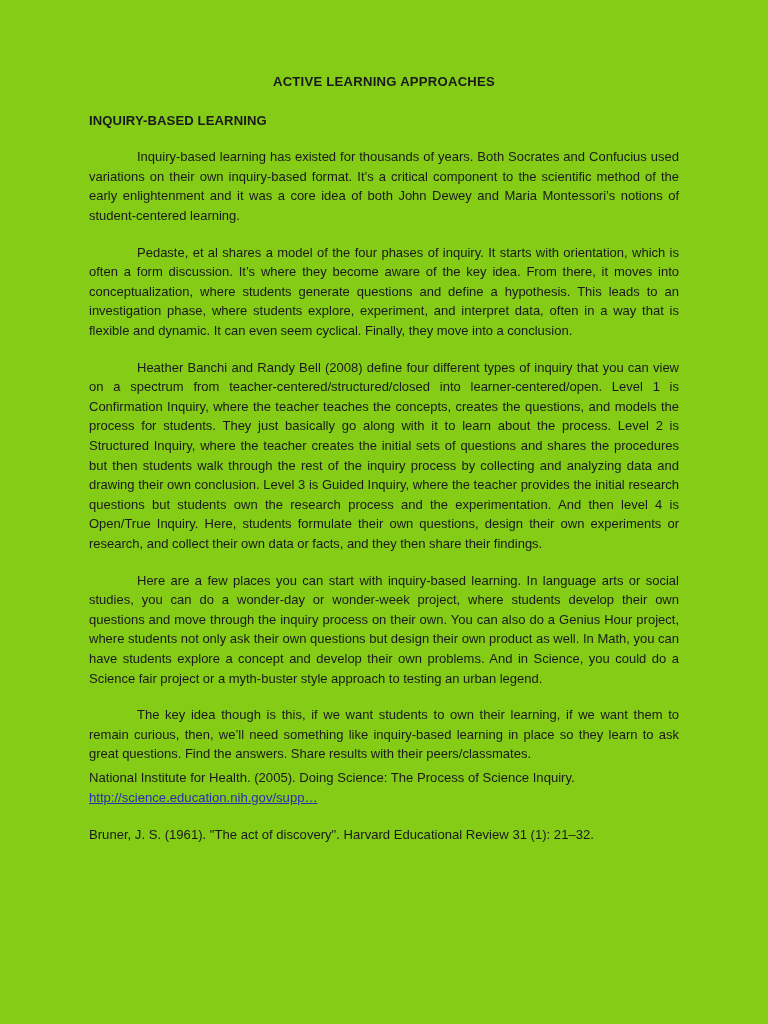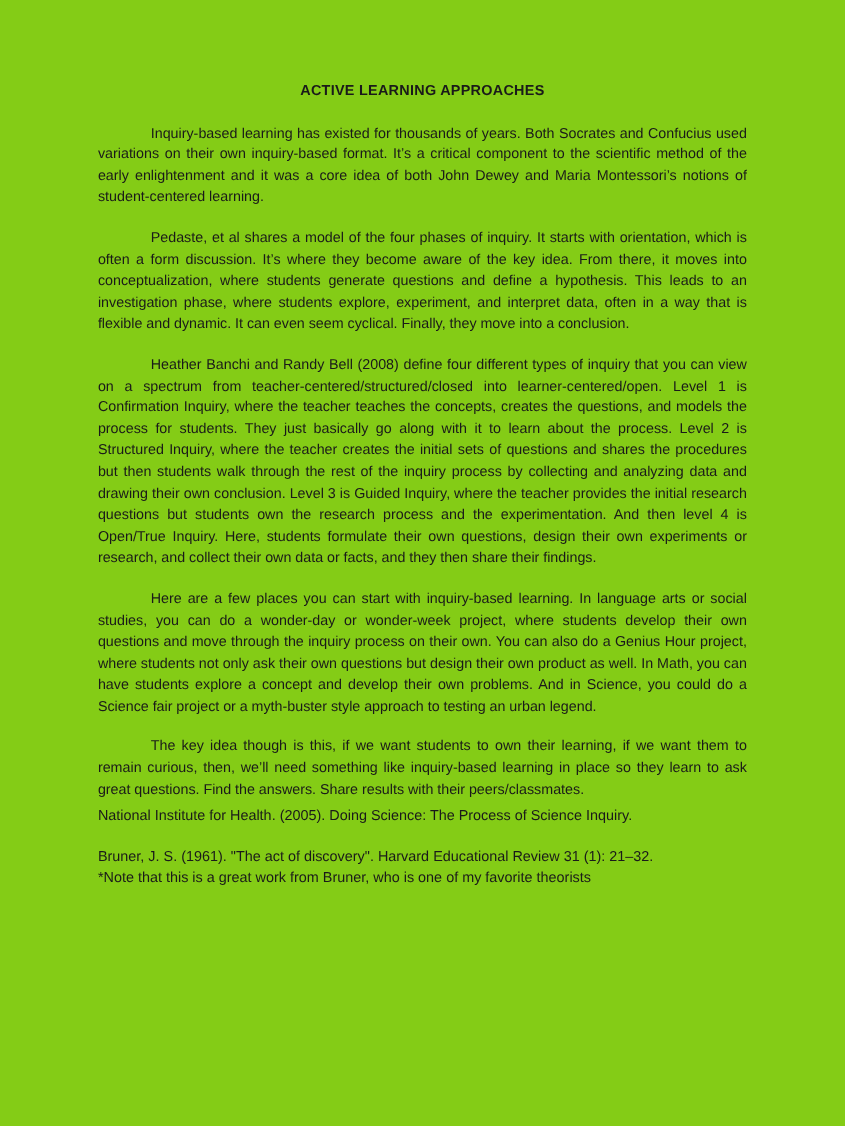--- a/index.html
+++ b/index.html
@@ -87,33 +87,34 @@
   }
 </style>
 </head>
 <body>
 
 <div class="page">
   <div class="doc-body">
 
     <div class="doc-title">ACTIVE LEARNING APPROACHES</div>
 
+    <div class="section-heading">INQUIRY-BASED LEARNING</div>
 
     <div>
       <p class="para"><span>Inquiry-based learning has existed for thousands of years. Both Socrates and Confucius used variations on their own inquiry-based format. It’s a critical component to the scientific method of the early enlightenment and it was a core idea of both John Dewey and Maria Montessori’s notions of student-centered learning.</span></p>
       <p class="para"><span>Pedaste, et al shares a model of the four phases of inquiry. It starts with </span><span class="b">orientation</span><span>, which is often a form discussion. It’s where they become aware of the key idea.  From there, it moves into </span><span class="b">conceptualization</span><span>, where students generate questions and define a hypothesis. This leads to an </span><span class="b">investigation</span><span> phase, where students explore, experiment, and interpret data, often in a way that is flexible and dynamic. It can even seem cyclical. Finally, they move into a </span><span class="b">conclusion</span><span>.</span></p>
       <p class="para"><span>Heather Banchi and Randy Bell (2008) define four different types of inquiry that you can view on a spectrum from teacher-centered/structured/closed into learner-centered/open. Level 1 is </span><span class="b">Confirmation Inquiry</span><span>, where the teacher teaches the concepts, creates the questions, and models the process for students. They just basically go along with it to learn about the process. Level 2 is </span><span class="b">Structured Inquiry</span><span>, where the teacher creates the initial sets of questions and shares the procedures but then students walk through the rest of the inquiry process by collecting and analyzing data and drawing their own conclusion. Level 3 is </span><span class="b">Guided Inquiry</span><span>, where the teacher provides the initial research questions but students own the research process and the experimentation. And then level 4 is </span><span class="b">Open/True Inquiry</span><span>. Here, students formulate their own questions, design their own experiments or research, and collect their own data or facts, and they then share their findings.</span></p>
       <p class="para"><span>Here are a few places you can start with inquiry-based learning. In language arts or social studies, you can do a wonder-day or wonder-week project, where students develop their own questions and move through the inquiry process on their own. You can also do a Genius Hour project, where students not only ask their own questions but design their own product as well. In Math, you can have students explore a concept and develop their own problems. And in Science, you could do a Science fair project or a myth-buster style approach to testing an urban legend.</span></p>
       <p class="para"><span>The key idea though is this, if we want students to own their learning, if we want them to remain curious, then, we’ll need something like inquiry-based learning in place so they learn to ask great questions. Find the answers. Share results with their peers/classmates.</span></p>
     </div>
 
     <div class="sources-block">
 
       <p class="citation"><span>National Institute for Health. (2005). Doing Science: The Process of Science Inquiry.</span></p>
+      <p class="src-label"><a class="link" href="#" style="color: rgb(44, 44, 176);">http://science.education.nih.gov/supp…</a></p>
 
 
       <p class="citation spaced">Bruner, J. S. (1961). "The act of discovery". Harvard Educational Review 31 (1): 21–32.</p>
 
-      <p class="note">*Note that this is a great work from Bruner, who is one of my favorite theorists</p>
     </div>
 
   </div>
 </div>
 
 </body></html>

